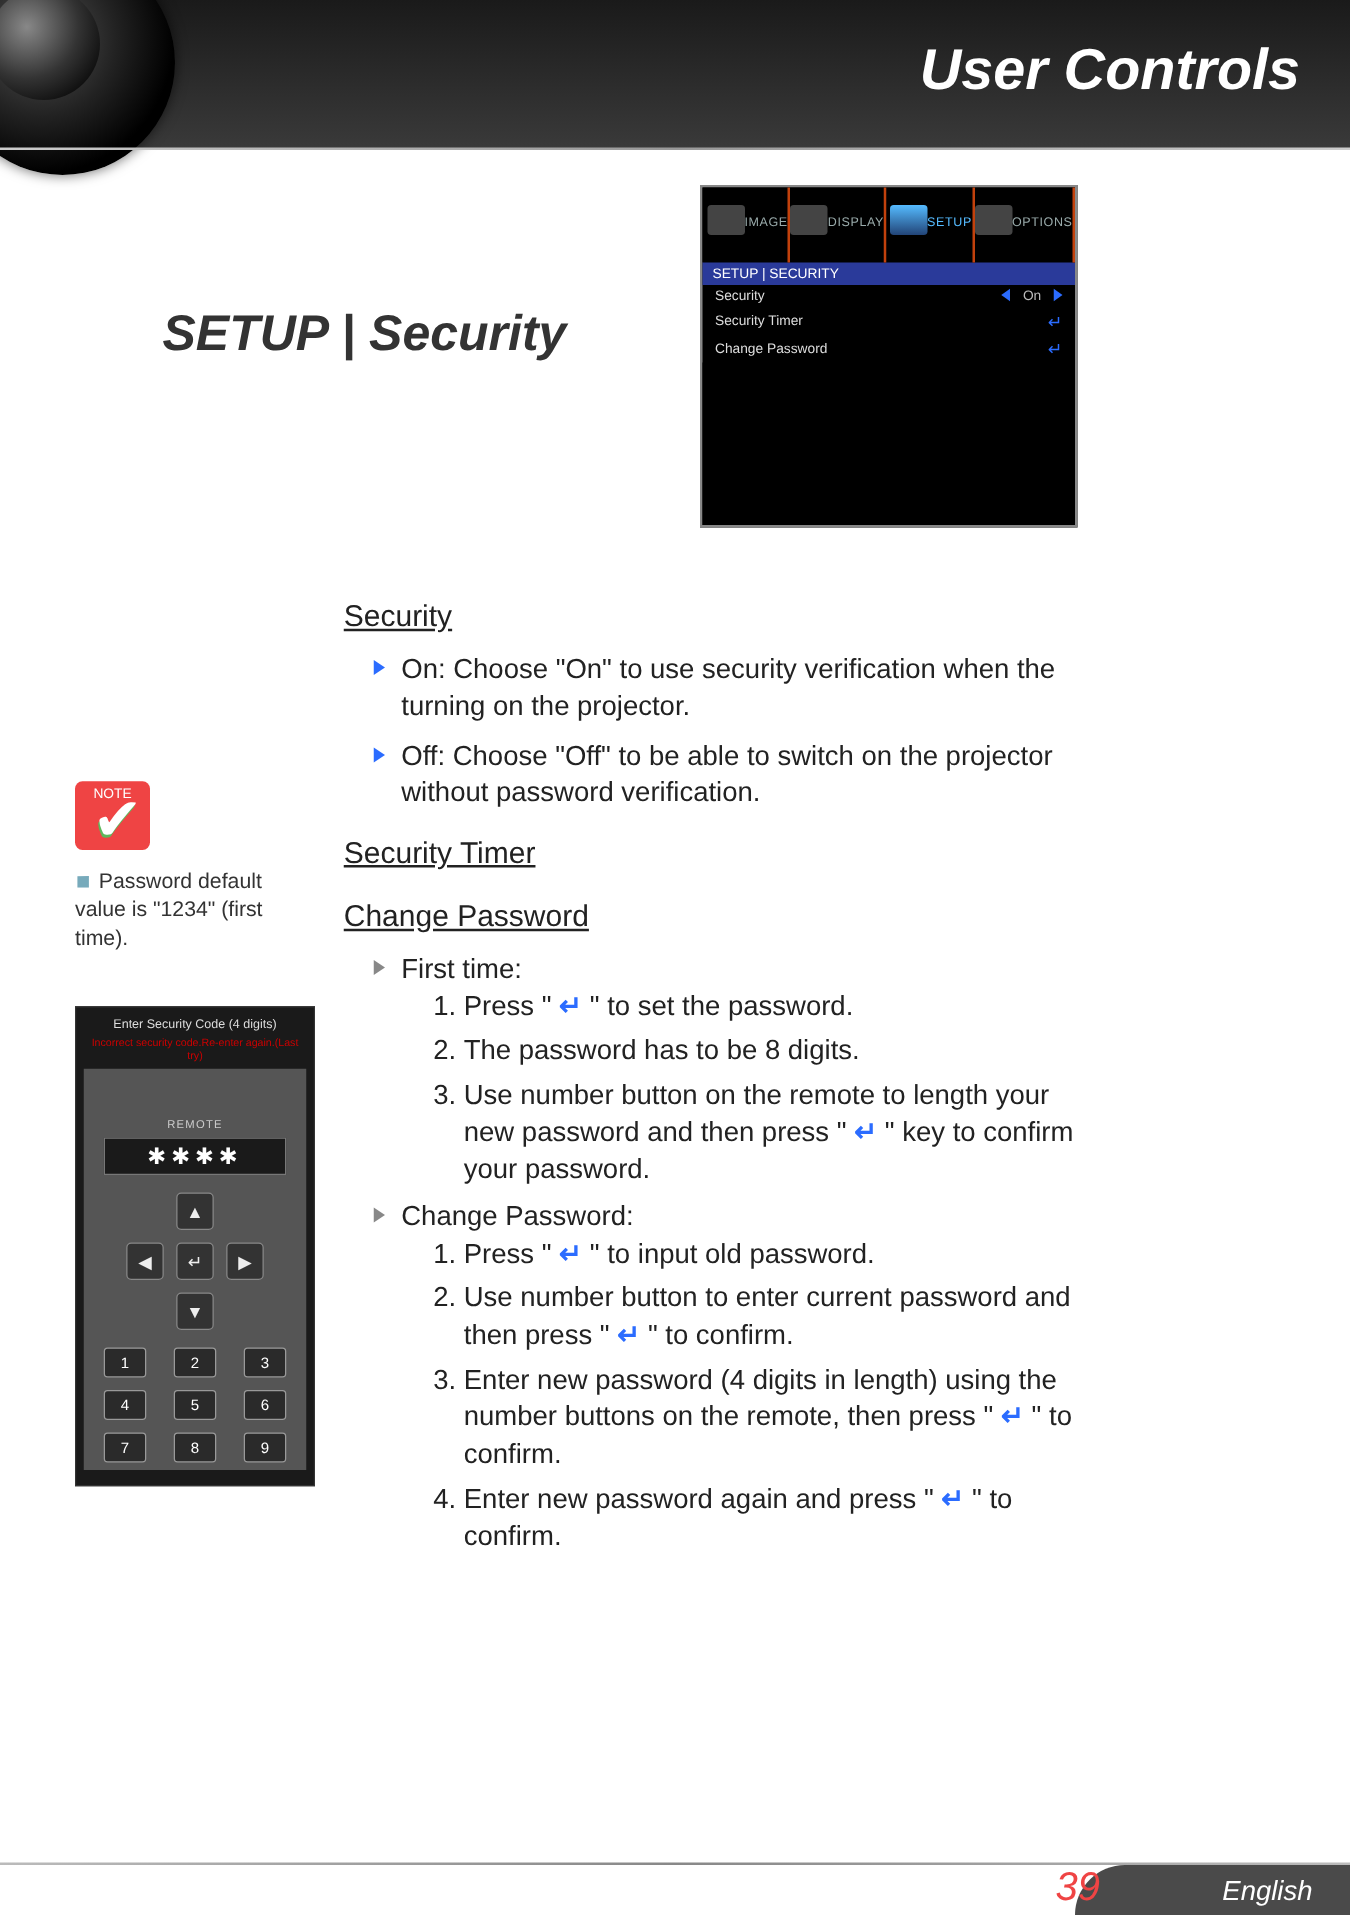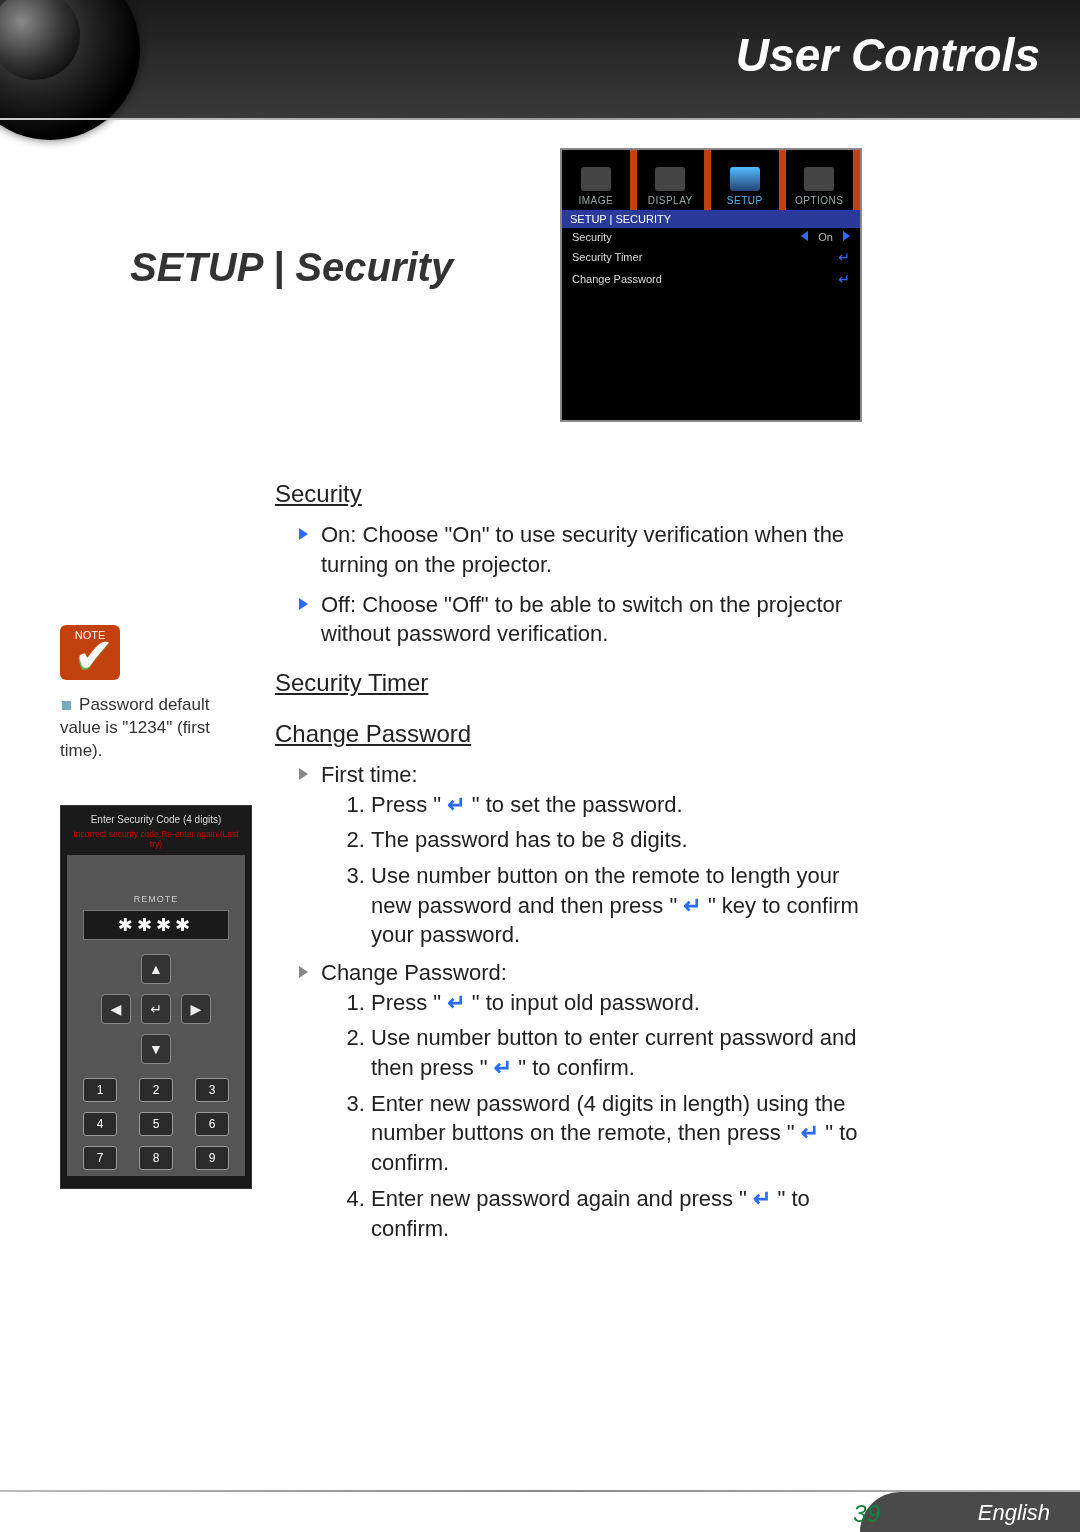--- a/index.html
+++ b/index.html
@@ -73,25 +73,25 @@
     border: 2px solid #888;
   }
   .osd-tabs {
     display: flex;
     height: 60px;
     background: #000;
   }
   .osd-tab {
     flex: 1;
     display: flex;
-    flex-direction: column;
+    flex-direction: row;
     align-items: center;
     justify-content: flex-end;
     padding-bottom: 4px;
-    border-right: 7px solid #c2410c;
+    border-right: 2px solid #c2410c;
     color: #9aa;
     font-size: 10px;
     letter-spacing: 0.5px;
   }
   .osd-tab.active { color: #5bf; }
   .osd-tab-icon {
     width: 30px; height: 24px;
     background: #444;
     margin-bottom: 4px;
     border-radius: 3px;
@@ -181,21 +181,21 @@
 
   
   .note-box {
     position: absolute;
     top: 625px;
     left: 60px;
     width: 180px;
   }
   .note-badge {
     width: 60px; height: 55px;
-    background: #c2410c;
+    background: #ef4444;
     border-radius: 6px;
     position: relative;
     display: flex;
     align-items: flex-start;
     justify-content: center;
     color: #fff;
     font-size: 11px;
     padding-top: 4px;
   }
   .note-check {
@@ -330,22 +330,22 @@
     bottom: 6px;
     color: #fff;
     font-size: 22px;
     font-style: italic;
     margin-left: 48px;
   }
   .footer-page {
     position: absolute;
     right: 200px;
     bottom: 4px;
-    color: #15803d;
-    font-size: 24px;
+    color: #ef4444;
+    font-size: 32px;
     font-style: italic;
   }
 </style>
 </head>
 <body>
 
 <div class="header-band">
   <div class="lens-corner">
     <div class="lens-inner"></div>
   </div>

